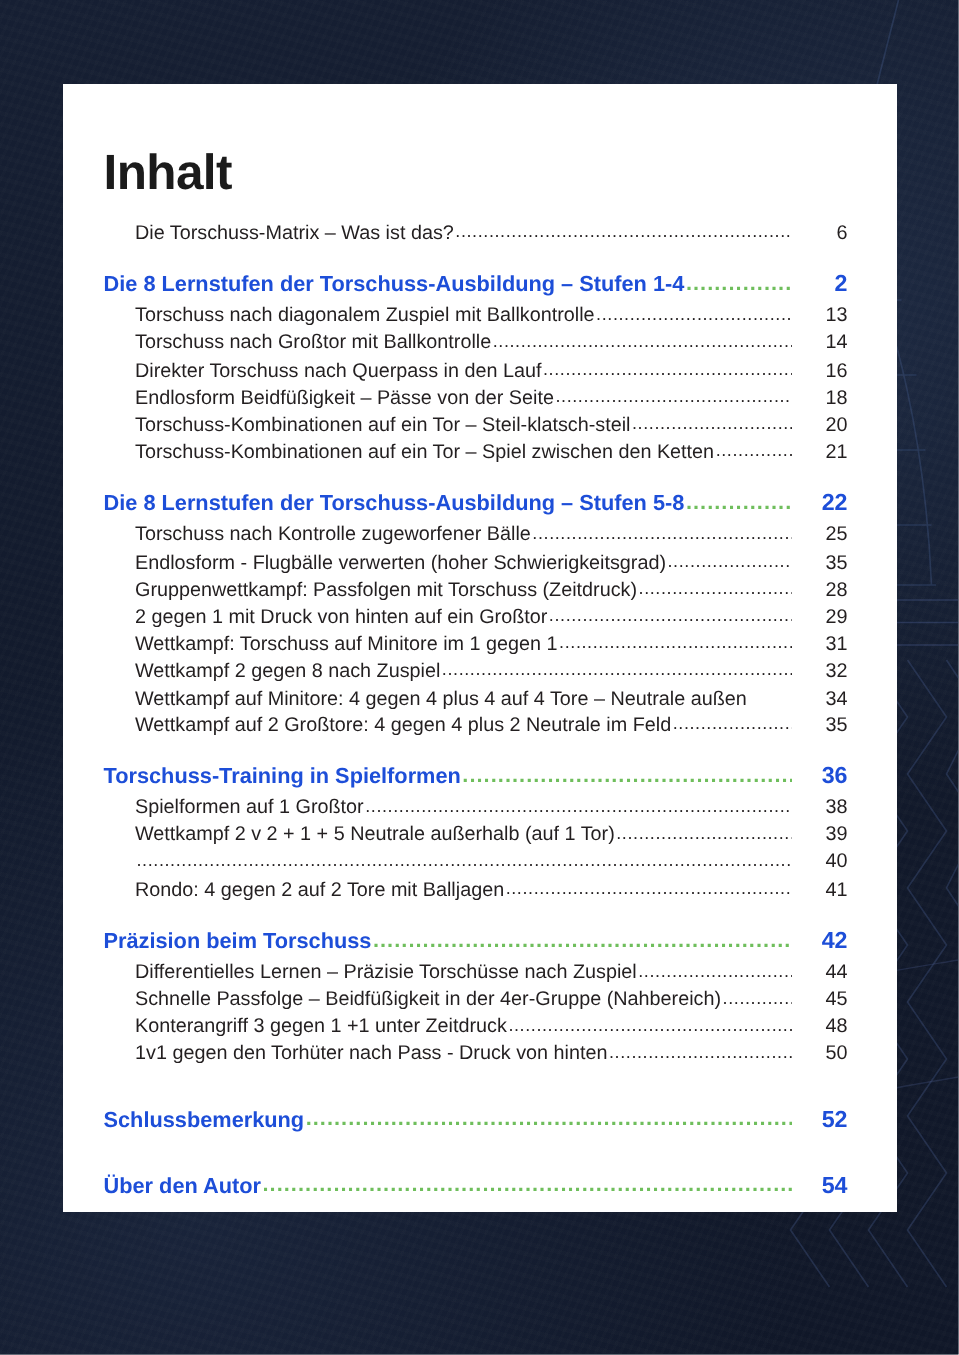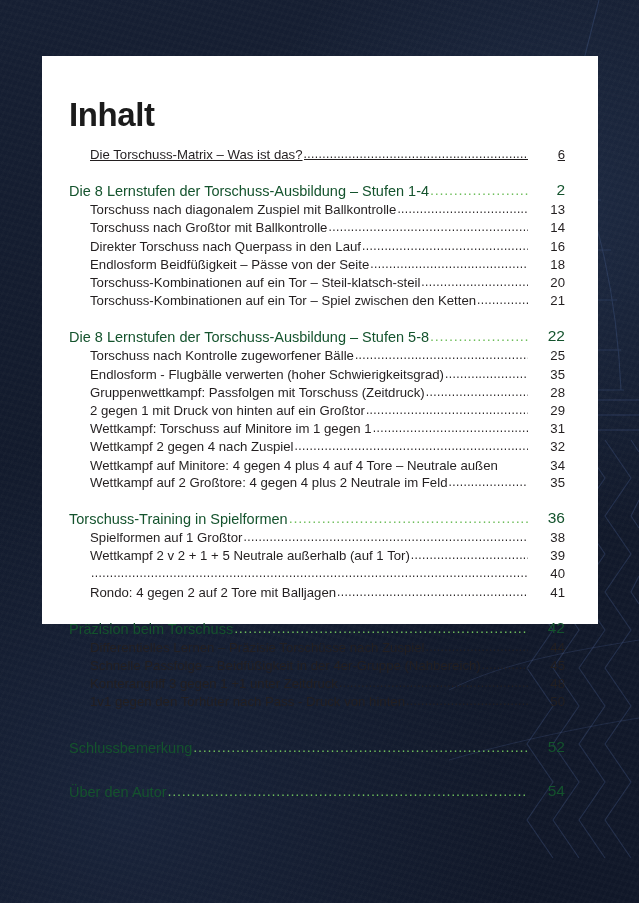--- a/index.html
+++ b/index.html
@@ -32,21 +32,21 @@
     background-image:
       repeating-linear-gradient(115deg, rgba(255,255,255,0.012) 0 2px, rgba(0,0,0,0) 2px 5px),
       repeating-linear-gradient(15deg, rgba(255,255,255,0.010) 0 3px, rgba(0,0,0,0) 3px 7px);
     pointer-events: none;
   }
 
   
   #page {
     position: absolute;
     left: 42px; top: 56px;
-    width: 556px; height: 568px;
+    width: 556px; height: 752px;
     background: #ffffff;
     padding: 40px 33px 0 27px;
   }
 
   #title {
     font-size: 33px;
     font-weight: bold;
     color: #1b1b1b;
     letter-spacing: -0.4px;
     margin: 0 0 12px 0;
@@ -76,26 +76,25 @@
     display: block;
     overflow: hidden;
   }
   .row .pg {
     flex: 0 0 auto;
     text-align: right;
   }
 
   
   .sec {
-    color: #14532d;
-    font-weight: normal;
+    color: #1d4ed8;
+    font-weight: bold;
     font-size: 14.5px;
     margin-top: 17px;
     margin-bottom: 2px;
-    align-items: flex-end;
   }
   .sec .dots { color: #6fbe5c; }
   .sec .pg   { width: 36px; font-size: 15.5px; }
   .sec .dots::before { letter-spacing: .7px; }
 
   
   .sec.standalone { margin-top: 26px; }
 
   
   .sub {
@@ -107,21 +106,20 @@
   .sub .pg { width: 36px; }
   .sub .dots { color: #231f20; font-size: 12px; }
 
   
   .intro {
     color: #231f20;
     font-size: 13.2px;
     line-height: 17.2px;
     padding-left: 21px;
     margin-bottom: 2px;
-    text-decoration: underline;
   }
   .intro .pg { width: 36px; }
   .intro .dots { color: #231f20; font-size: 12px; }
 
   
   .row.noleader .dots::before { content: ""; }
 </style>
 </head>
 <body>
 
@@ -231,21 +229,21 @@
         <span class="lbl">2 gegen 1 mit Druck von hinten auf ein Großtor</span>
         <span class="dots"></span>
         <span class="pg">29</span>
       </div>
       <div class="row sub">
         <span class="lbl">Wettkampf: Torschuss auf Minitore im 1 gegen 1</span>
         <span class="dots"></span>
         <span class="pg">31</span>
       </div>
       <div class="row sub">
-        <span class="lbl">Wettkampf 2 gegen 4 nach Zuspiel</span>
+        <span class="lbl">Wettkampf 2 gegen 8 nach Zuspiel</span>
         <span class="dots"></span>
         <span class="pg">32</span>
       </div>
       <div class="row sub noleader">
         <span class="lbl">Wettkampf auf Minitore: 4 gegen 4 plus 4 auf 4 Tore – Neutrale außen</span>
         <span class="dots"></span>
         <span class="pg">34</span>
       </div>
       <div class="row sub">
         <span class="lbl">Wettkampf auf 2 Großtore: 4 gegen 4 plus 2 Neutrale im Feld</span>

